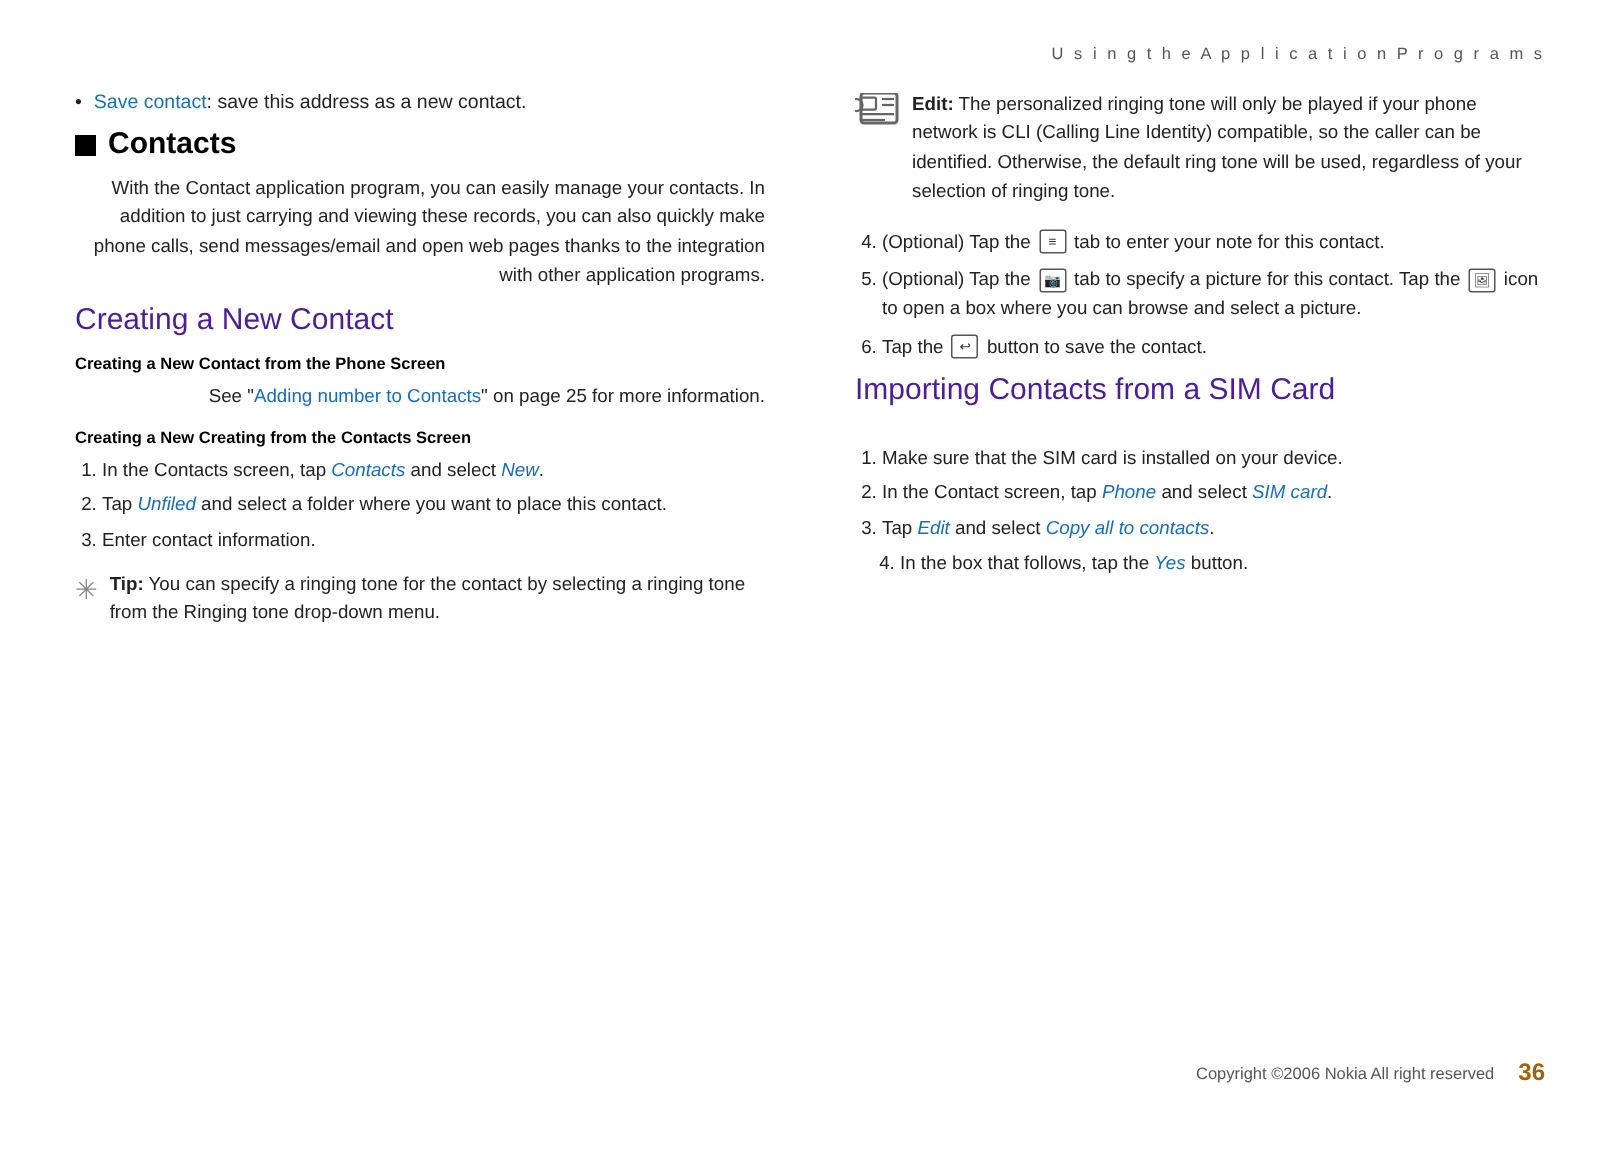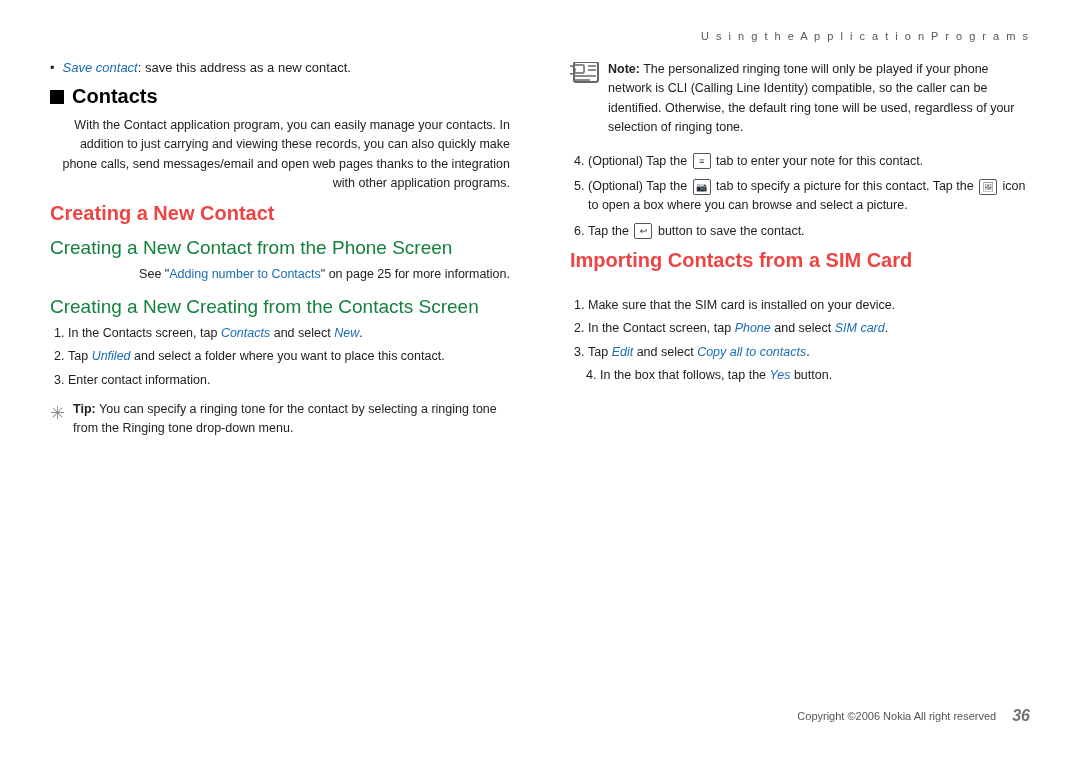--- a/index.html
+++ b/index.html
@@ -45,48 +45,48 @@
       display: flex;
       align-items: flex-start;
       margin-bottom: 10px;
       font-size: 13px;
     }
     .bullet-item::before {
       content: '•';
       margin-right: 8px;
       flex-shrink: 0;
     }
-    .italic-blue { color: #1a6cb5; font-style: italic; }
+    .italic-blue { color: #1a6cb5; }
     .section-title {
       font-size: 20px;
-      font-weight: bold;
-      color: #ef4444;
+      font-weight: normal;
+      color: #4c1d95;
       margin-bottom: 10px;
       margin-top: 8px;
     }
     .section-title-black {
       font-size: 20px;
       font-weight: bold;
       color: #000;
       margin-bottom: 8px;
       display: flex;
       align-items: center;
       gap: 8px;
     }
     .black-square {
       display: inline-block;
       width: 14px;
       height: 14px;
       background: #000;
       flex-shrink: 0;
     }
     .subsection-title {
-      font-size: 19px;
-      font-weight: normal;
-      color: #15803d;
+      font-size: 11px;
+      font-weight: bold;
+      color: #000000;
       margin-bottom: 6px;
       margin-top: 12px;
     }
     .body-text {
       font-size: 12.5px;
       line-height: 1.55;
       color: #222;
       margin-bottom: 8px;
       text-align: right;
     }
@@ -149,22 +149,21 @@
       border-top: none;
     }
     .footer-text {
       font-size: 11px;
       color: #555;
       margin-right: 16px;
     }
     .footer-num {
       font-size: 16px;
       font-weight: bold;
-      color: #737373;
-      font-style: italic;
+      color: #a16207;
     }
     .link-blue { color: #1a6cb5; text-decoration: none; }
     .bold-italic-blue { color: #1a6cb5; font-style: italic; font-weight: normal; }
   </style>
 </head>
 <body>
 
 <div class="page">
 
   <div class="header">
@@ -224,21 +223,21 @@
             <rect x="4" y="0" width="24" height="20" rx="2" fill="none" stroke="#666" stroke-width="2"></rect>
             <rect x="4" y="3" width="10" height="8" rx="1" fill="none" stroke="#666" stroke-width="1.5"></rect>
             <line x1="18" y1="4" x2="26" y2="4" stroke="#666" stroke-width="1.5"></line>
             <line x1="18" y1="8" x2="26" y2="8" stroke="#666" stroke-width="1.5"></line>
             <line x1="4" y1="14" x2="26" y2="14" stroke="#666" stroke-width="1.5"></line>
             <line x1="4" y1="18" x2="20" y2="18" stroke="#666" stroke-width="1.5"></line>
             <circle cx="1" cy="8" r="4" fill="none" stroke="#666" stroke-width="1.5"></circle>
           </svg>
         </div>
         <p class="note-text">
-          <strong>Note:</strong> The personalized ringing tone will only be played if your phone network is CLI (Calling Line Identity) compatible, so the caller can be identified. Otherwise, the default ring tone will be used, regardless of your selection of ringing tone.
+          <strong>Edit:</strong> The personalized ringing tone will only be played if your phone network is CLI (Calling Line Identity) compatible, so the caller can be identified. Otherwise, the default ring tone will be used, regardless of your selection of ringing tone.
         </p>
       </div>
 
       <ol class="numbered-list" start="4" style="margin-top:4px;">
         <li style="margin-bottom:6px;">
           (Optional) Tap the <span class="inline-icon">≡</span> tab to enter your note for this contact.
         </li>
         <li style="margin-bottom:6px;">
           (Optional) Tap the <span class="inline-icon">📷</span> tab to specify a picture for this contact. Tap the <span class="inline-icon">🖼</span> icon to open a box where you can browse and select a picture.
         </li>

